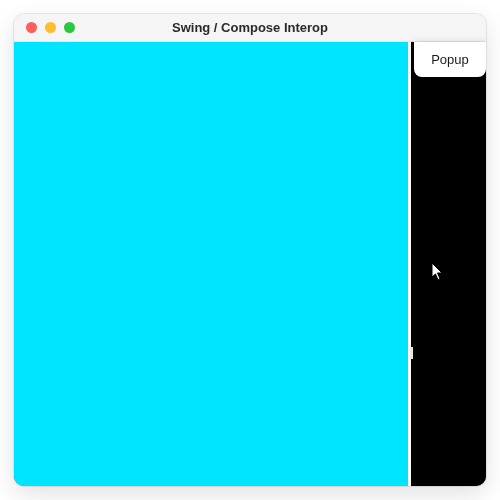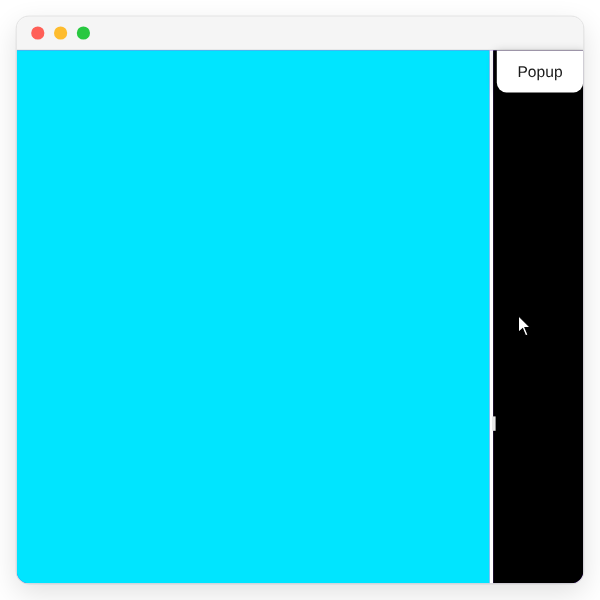--- a/index.html
+++ b/index.html
@@ -63,21 +63,21 @@
       flex: 1;
       text-align: center;
       font-size: 13px;
       font-weight: 600;
       color: #2a2a2a;
     }
     
     .content {
       flex: 1;
       display: flex;
-      background: #6d28d9;
+      background: #0f766e;
       position: relative;
     }
     
     .cyan-panel {
       background: #00e5ff;
       width: 394px;
       height: 100%;
     }
     
     .divider {
@@ -135,20 +135,21 @@
 <body>
 
 <div class="window">
 
   <div class="titlebar">
     <div class="traffic-lights">
       <div class="traffic-light tl-close"></div>
       <div class="traffic-light tl-min"></div>
       <div class="traffic-light tl-max"></div>
     </div>
+    <div class="title">Swing / Compose Interop</div>
   </div>
 
   <div class="content">
     <div class="cyan-panel"></div>
     <div class="divider"></div>
     <div class="right-panel">
       <div class="popup">Popup</div>
       <div class="notch"></div>
       <div class="cursor">
         <svg viewBox="0 0 14 20">

